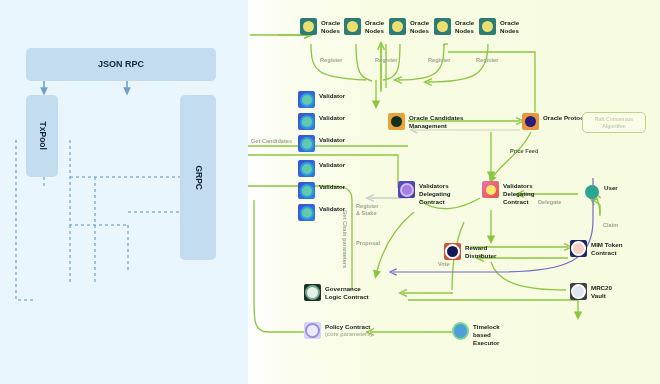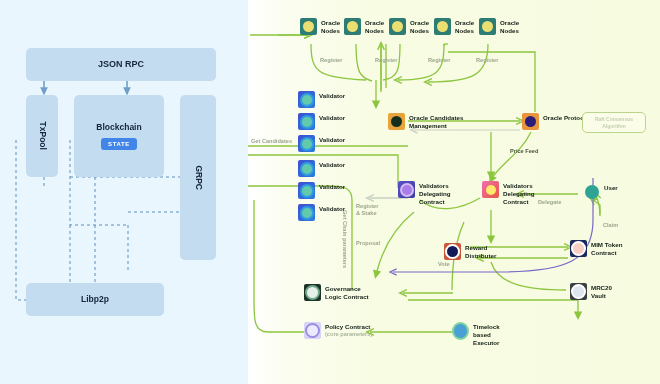--- a/index.html
+++ b/index.html
@@ -99,33 +99,26 @@
     </svg>
 
     <div class="blue-box" id="box-jsonrpc">
       <span>JSON RPC</span>
     </div>
 
     <div class="blue-box" id="box-txpool">
       <span class="vert">TxPool</span>
     </div>
 
-    <div class="blue-box" id="box-blockchain">
-      <span>Blockchain</span>
-      <span class="badge">STATE</span>
-    </div>
 
     <div class="blue-box" id="box-grpc">
       <span class="vert">GRPC</span>
     </div>
 
 
-    <div class="blue-box" id="box-libp2p">
-      <span>Libp2p</span>
-    </div>
   </div>
 
   <div id="right-panel">
 
     <svg id="right-svg" width="412" height="384">
       <defs>
         <marker id="ghead" markerWidth="7" markerHeight="7" refX="3.4" refY="3.4" orient="auto">
           <path d="M0.4,0.8 L6,3.4 L0.4,6 " fill="none" stroke="#8cc63f" stroke-width="1.1"></path>
         </marker>
         <marker id="ghead2" markerWidth="7" markerHeight="7" refX="3.4" refY="3.4" orient="auto">

